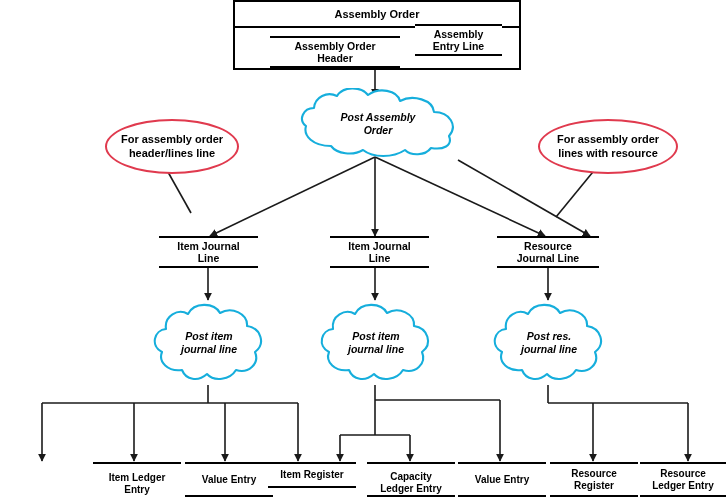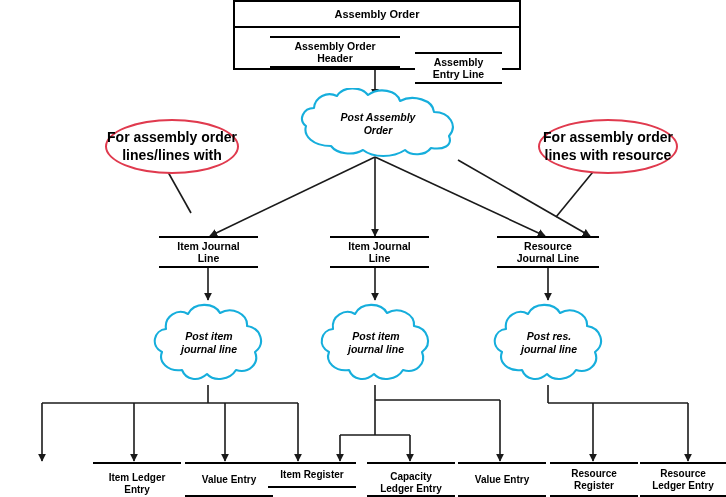--- a/index.html
+++ b/index.html
@@ -51,21 +51,21 @@
   }
   .openbox.sm{font-size:10px;}
 
   
   .ellipse{
     border:2px solid #e03a4e;
     border-radius:50%;
     background:#ffffff;
     display:flex;align-items:center;justify-content:center;
     text-align:center;
-    font-size:14px;font-weight:bold;color:#000;
+    font-size:11px;font-weight:bold;color:#000;
     line-height:1.25;
     box-sizing:border-box;
   }
 
   
   .cloud{background:transparent;font-style:italic;}
   .cloud svg{display:block;position:absolute;left:0;top:0;}
   .cloud .cloud-label{
     position:absolute;
     left:0;right:0;top:50%;
@@ -128,21 +128,21 @@
   </svg>
 
   <div class="node outer-box" style="left:233px;top:0px;width:288px;height:70px;">
     <div class="outer-title">Assembly Order</div>
     <div class="node openbox" style="left:35px;top:34px;width:130px;height:32px;">
       <div>
         <span>Assembly Order</span><br>
         <span>Header</span>
       </div>
     </div>
-    <div class="node openbox" style="left:180px;top:50px;width:87px;height:32px;">
+    <div class="node openbox" style="left:180px;top:22px;width:87px;height:32px;">
       <div>
         <span>Assembly</span><br>
         <span>Entry Line</span>
       </div>
     </div>
   </div>
 
   <div class="node cloud" style="left:293px;top:88px;width:170px;height:72px;">
     <svg width="170" height="72" viewBox="0 0 170 72" xmlns="http://www.w3.org/2000/svg">
       <path d="M38,58 C20,58 10,48 13,38 C5,32 10,20 21,20 C22,9 34,3 44,8
@@ -153,21 +153,21 @@
     </svg>
     <div class="cloud-label">
       <span>Post Assembly</span><br>
       <span>Order</span>
     </div>
   </div>
 
   <div class="node ellipse" style="left:105px;top:119px;width:134px;height:55px;">
     <div>
       <span>For assembly order</span><br>
-      <span>lines/lines with</span>
+      <span>header/lines line</span>
     </div>
   </div>
 
   <div class="node ellipse" style="left:538px;top:119px;width:140px;height:55px;">
     <div>
       <span>For assembly order</span><br>
       <span>lines with resource</span>
     </div>
   </div>
 

